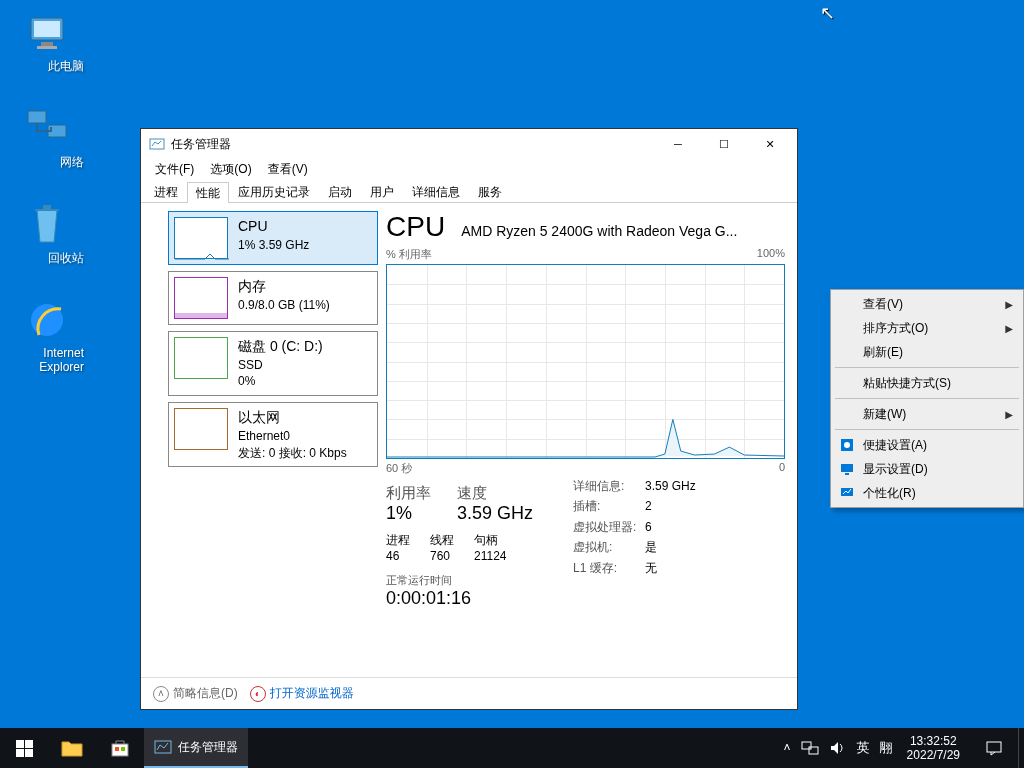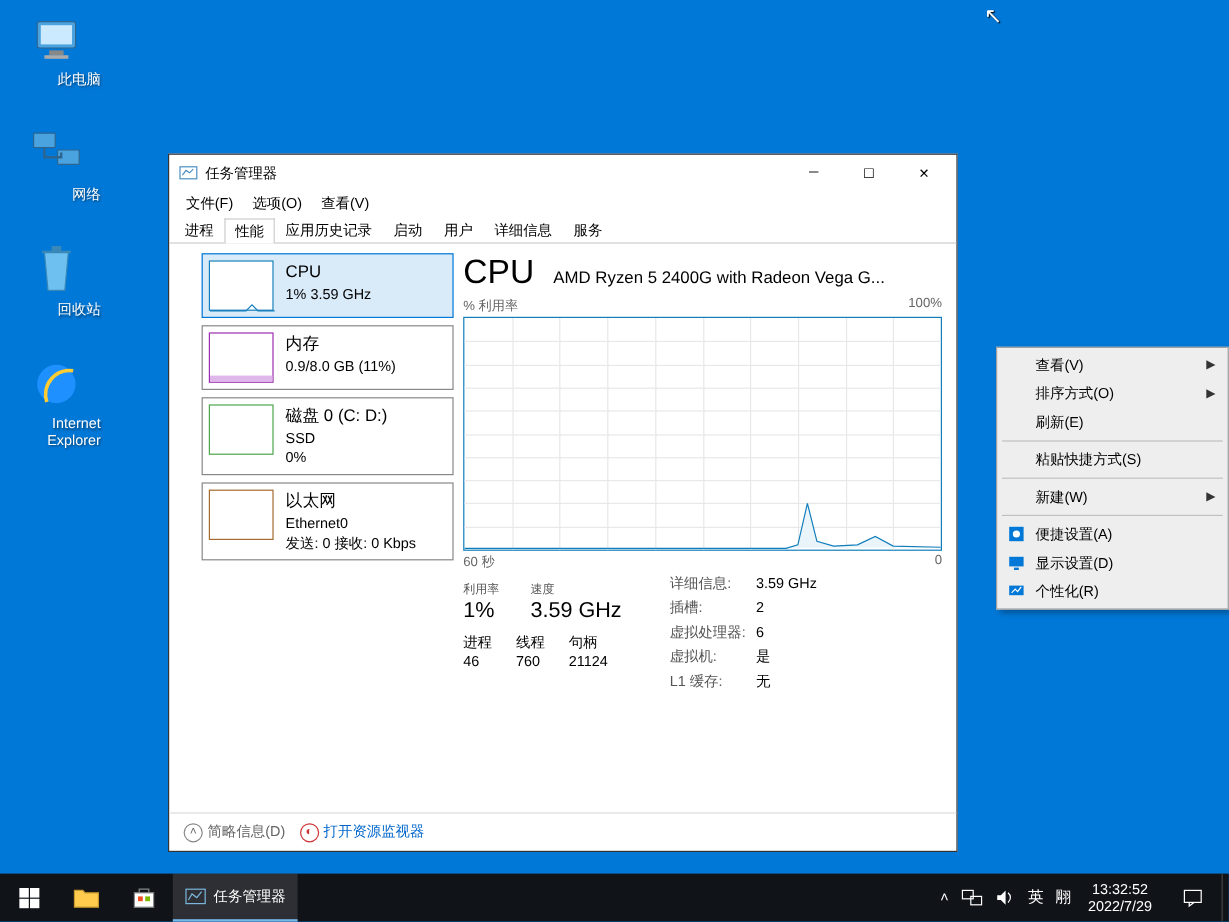--- a/index.html
+++ b/index.html
@@ -36,21 +36,21 @@
 .detail { flex: 1; display: flex; flex-direction: column; color: #000; }
 .detail-head { display: flex; align-items: baseline; gap: 16px; margin-bottom: 4px; }
 .detail-head .big { font-size: 28px; font-weight: 300; }
 .detail-head .sub { font-size: 14px; color: #000000; }
 
 .axis-row { display: flex; justify-content: space-between; font-size: 11px; color: #666; }
 .chart-box { height: 195px; border: 1px solid #117dbb; background: #fff; position: relative; margin: 2px 0; }
 .chart-box .grid-h { position: absolute; left: 0; right: 0; border-top: 1px solid #e8e8e8; }
 
 .stats { display: flex; gap: 26px; margin-top: 8px; font-size: 12px; }
-.stats .col .lbl { color: #555; font-size: 10px; }
+.stats .col .lbl { color: #555; font-size: 15px; }
 .stats .col .val { font-size: 18px; margin-top: 0px; }
 .stats2 { display: flex; gap: 20px; margin-top: 8px; font-size: 12px; }
 .kv { font-size: 12px; line-height: 1.7; }
 .kv .k { color: #555; display: inline-block; width: 72px; }
 
 .uptime { margin-top: 10px; font-size: 12px; }
 .uptime .lbl { color: #555; font-size: 11px; }
 .uptime .val { font-size: 18px; }
 
 .bottombar { height: 32px; border-top: 1px solid #ddd; display: flex; align-items: center; padding: 0 12px; gap: 12px; font-size: 12px; }
@@ -244,20 +244,24 @@
               </div>
             <div class="col">
                 <div class="lbl">线程</div>
                 <div class="val">760</div>
               </div>
             <div class="col">
                 <div class="lbl">句柄</div>
                 <div class="val">21124</div>
               </div>
           </div>
+          <div class="uptime">
+            <div class="lbl">正常运行时间</div>
+            <div class="val">0:00:01:16</div>
+          </div>
         </div>
         <div class="kv">
           <div><span class="k">详细信息:</span><span>3.59 GHz</span></div>
           <div><span class="k">插槽:</span><span>2</span></div>
           <div><span class="k">虚拟处理器:</span><span>6</span></div>
           <div><span class="k">虚拟机:</span><span>是</span></div>
           <div><span class="k">L1 缓存:</span><span>无</span></div>
         </div>
       </div>
     </div>

